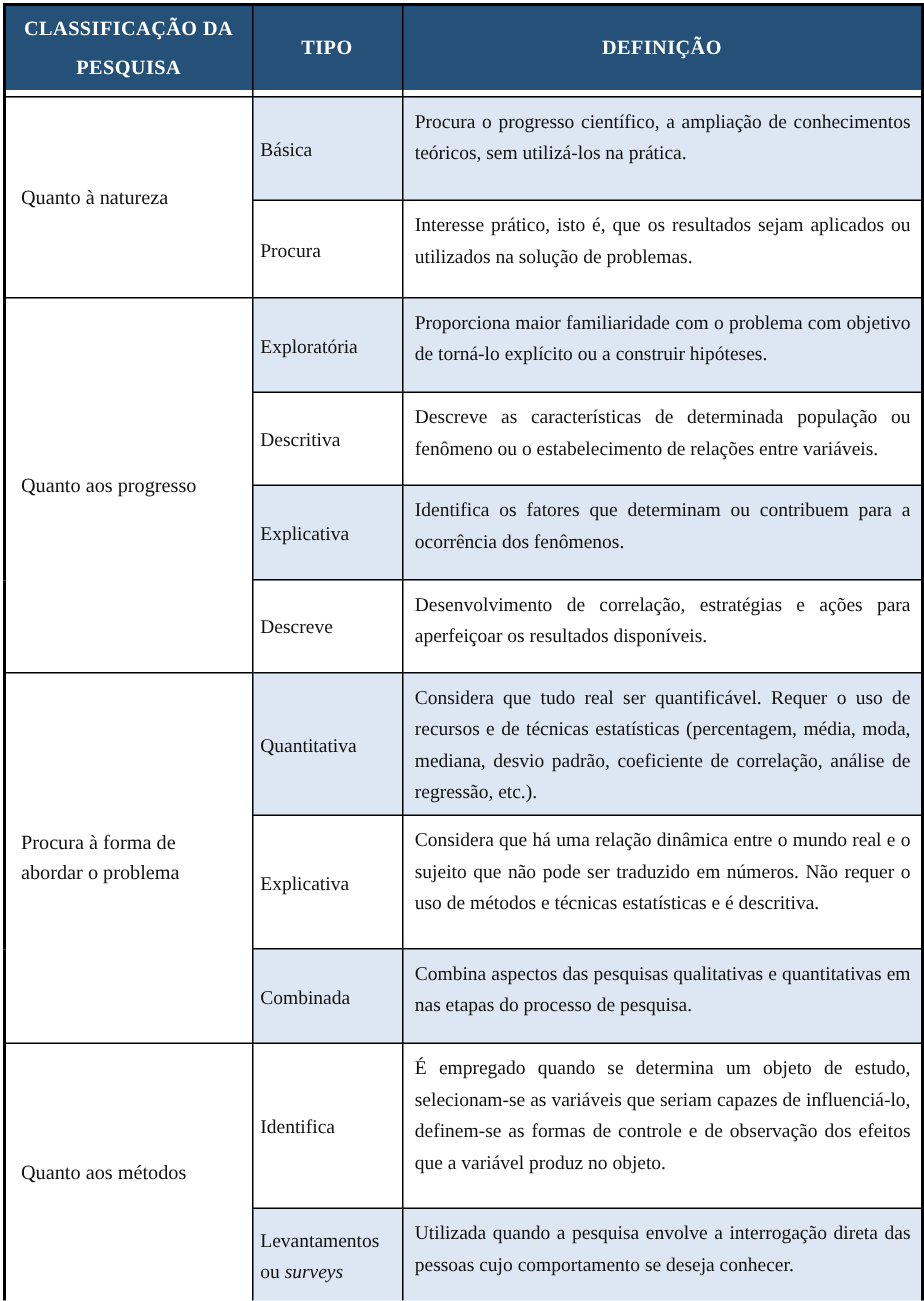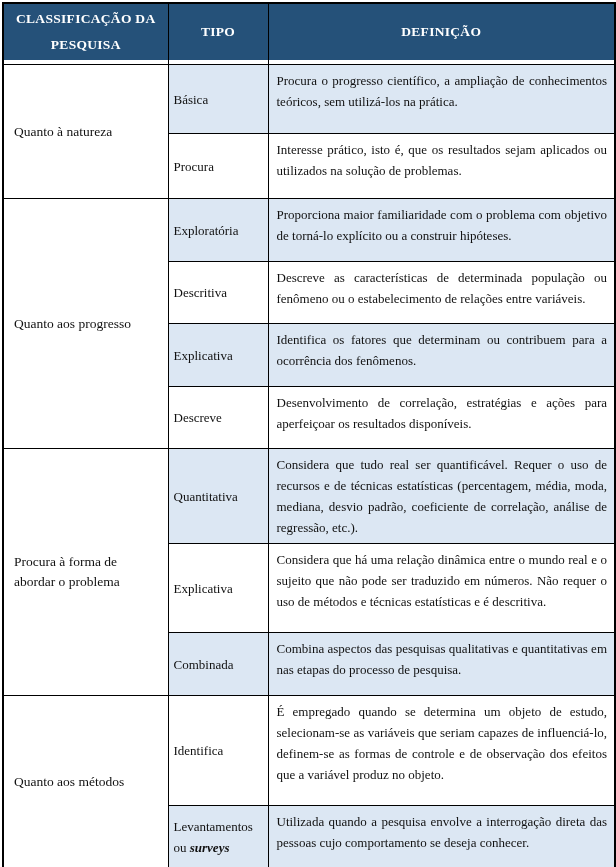--- a/index.html
+++ b/index.html
@@ -57,21 +57,21 @@
     line-height:21px;
   }
   td.def{
     font-size:13px;
     vertical-align:top;
     text-align:justify;
     padding:5px 7px 5px 8px;
     line-height:21px;
   }
   tr.shaded td.tipo, tr.shaded td.def{background:var(--row-alt);margin-left:28px;}
-  i{font-style:italic;font-weight:bold;}
+  i{font-style:italic;}
 </style>
 </head>
 <body>
 
 <table>
   <colgroup>
       <col class="c1">
       <col class="c2">
       <col class="c3">
     </colgroup>

